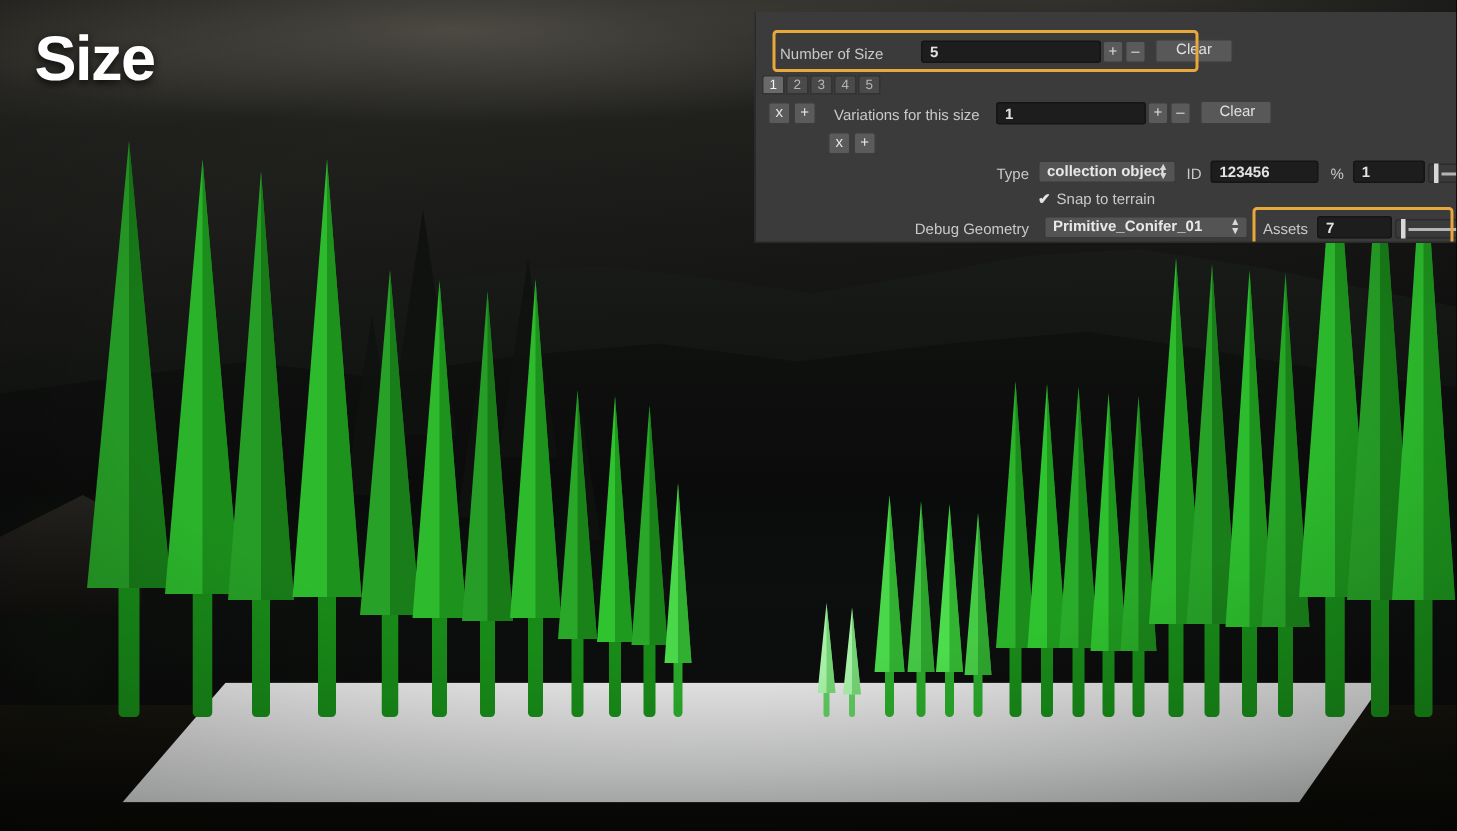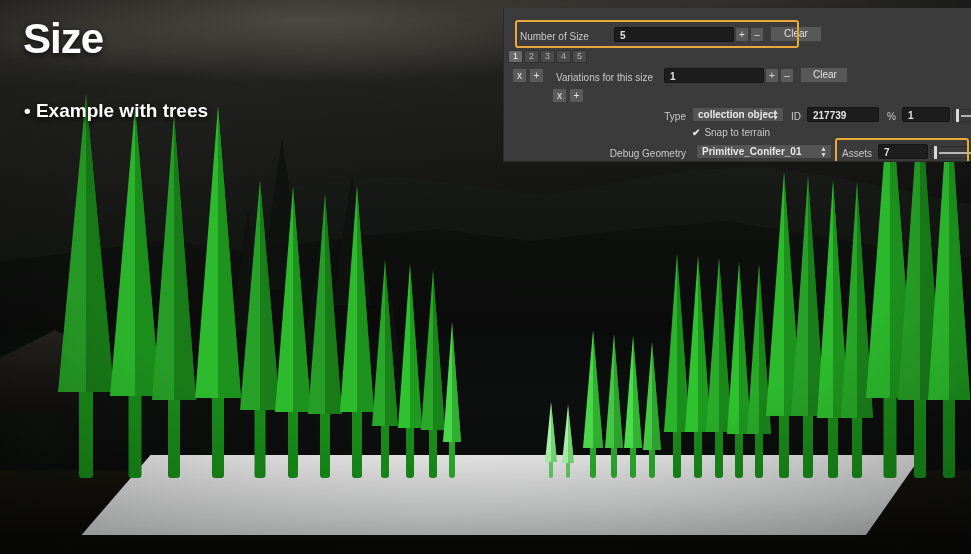--- a/index.html
+++ b/index.html
@@ -465,21 +465,20 @@
       <div class="tree" style="left: 928px; top: 88px; width: 42px; height: 390px;">
         <div class="trunk" style="width: 12px; height: 84px; bottom: 0px; background: rgb(24, 138, 24);"></div>
         <div class="cone" style="bottom: 78px; border-left-width: 21px; border-right-width: 21px; border-bottom-width: 312px; border-bottom-color: rgb(47, 196, 47); filter: brightness(0.96);"></div>
         <div class="cone-shade" style="bottom: 78px; border-left-width: 0px; border-right-width: 21px; border-bottom-width: 312px; border-bottom-color: rgb(24, 138, 24); opacity: 0.72; filter: brightness(0.96);"></div>
       </div>
     </div>
 
   <div class="bg-vignette"></div>
 
   <div class="slide-title">Size</div>
-  <div class="slide-bullet">• Example with trees</div>
 
   <div class="panel">
     <div class="panel-inner">
 
       <div class="row" style="left:16px; top:18px;">
         <div class="lbl" style="width:86px;">Number of Size</div>
         <div class="field" style="width:120px; margin-left:8px;">5</div>
         <div class="spin" style="margin-left:1px;">+</div>
         <div class="spin" style="margin-left:1px;">–</div>
         <div class="btn" style="margin-left:6px; width:52px;">Clear</div>
@@ -510,21 +509,21 @@
       </div>
 
 
       <div class="row" style="left:150px; top:99px;">
         <div class="lbl lbl-r" style="width:32px;">Type</div>
         <div class="dropdown" style="width:92px; margin-left:6px;">
           <span>collection object</span>
           <span class="arrows">▲<br>▼</span>
         </div>
         <div class="lbl" style="margin-left:7px;">ID</div>
-        <div class="field" style="width:72px; margin-left:6px;">217739</div>
+        <div class="field" style="width:72px; margin-left:6px;">123456</div>
         <div class="lbl" style="margin-left:8px;">%</div>
         <div class="field" style="width:48px; margin-left:6px;">1</div>
         <div class="slider" style="width:22px; margin-left:2px;">
           <div class="knob"></div>
           <div class="track"></div>
         </div>
       </div>
 
       <div class="row checkrow" style="left:188px; top:119px;">
         <span class="check-glyph">✔</span>

